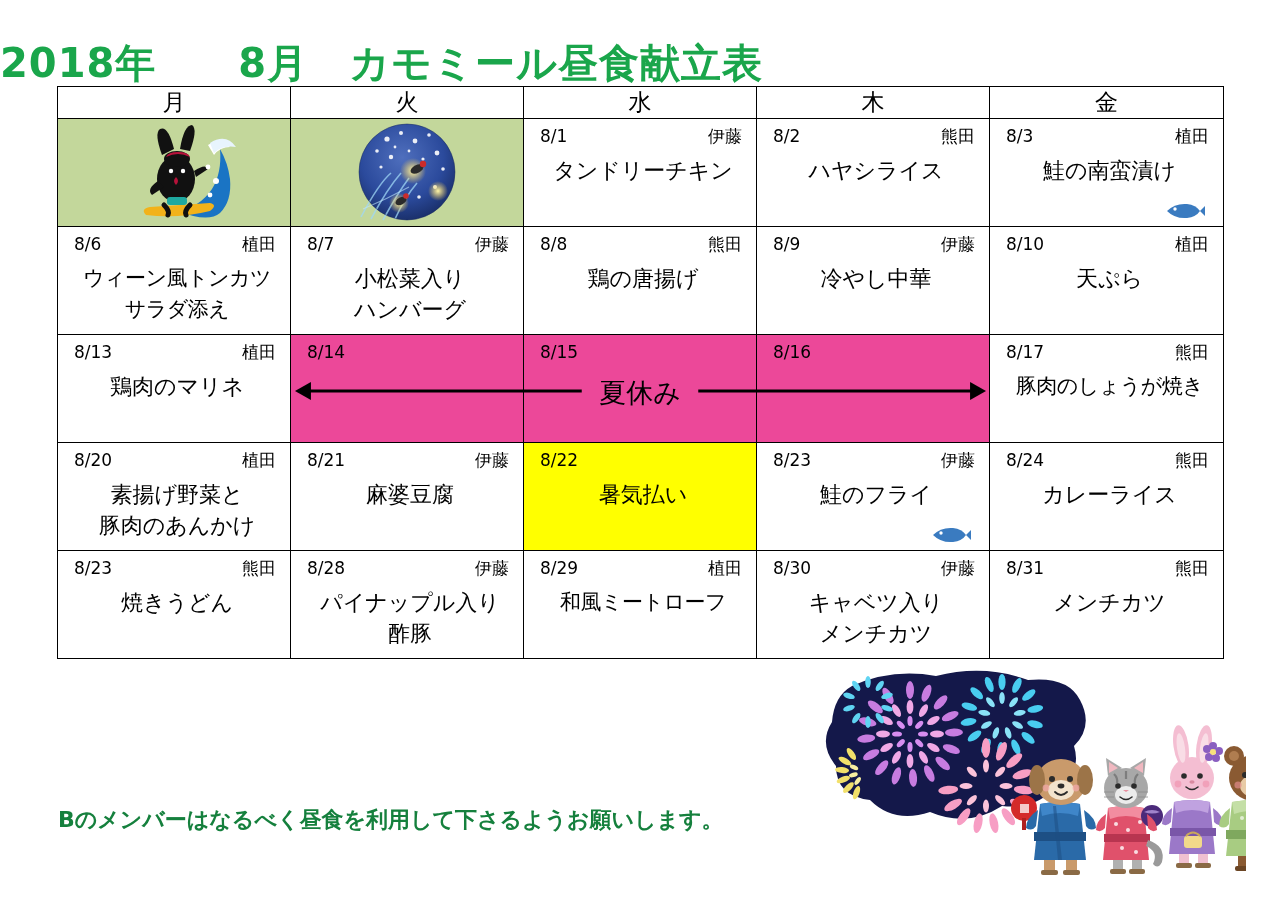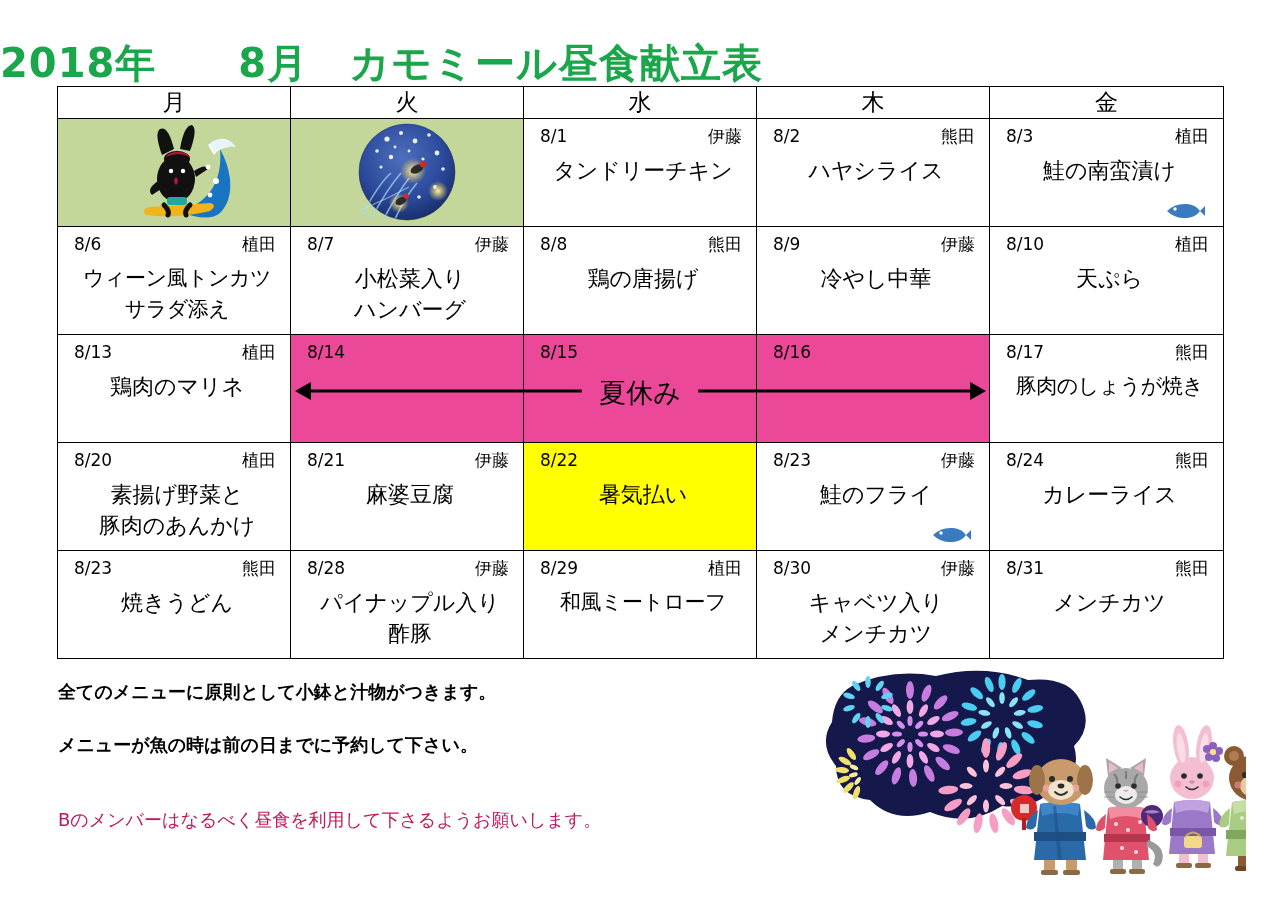--- a/index.html
+++ b/index.html
@@ -138,23 +138,23 @@
     line-height: 27px;
     white-space: pre;
   }
   .note-fish-line .fishbig {
     width: 74px;
     height: 26px;
     margin: 0 6px;
     flex: none;
   }
   .note-red {
-    color: #be185d;
-    font-size: 18px;
-    font-weight: normal;
+    color: #15803d;
+    font-size: 22px;
+    font-weight: bold;
     line-height: 28px;
     white-space: pre;
   }
   .notes-red-block {
     position: absolute;
     left: 58px;
     top: 806px;
     width: 760px;
   }
 
@@ -458,23 +458,21 @@
           <span class="staff">熊田</span>
         </div>
         <div class="dish">メンチカツ</div>
       </td>
     </tr>
 
   </tbody>
 </table>
 
 <div class="notes">
-  <div class="note-line">全てのメニューに原則として小鉢と汁物がつきます。</div>
   <div class="note-gap"></div>
-  <div class="note-line">メニューが魚の時は前の日までに予約して下さい。</div>
 </div>
 
 <div class="notes-red-block">
   <div class="note-red">Bのメンバーはなるべく昼食を利用して下さるようお願いします。</div>
 </div>
 
 <div class="art">
   <svg width="440" height="220" viewBox="0 0 440 220">
 
     <path d="M46 18 q40 -18 84 -10 q48 -12 92 4 q40 -4 52 20 q14 26 -6 46 q8 26 -16 38 q-20 26 -56 22 q-34 22 -72 6 q-36 12 -60 -12 q-34 -4 -34 -34 q-18 -22 -4 -44 q2 -26 20 -36z" fill="#14184a"></path>

